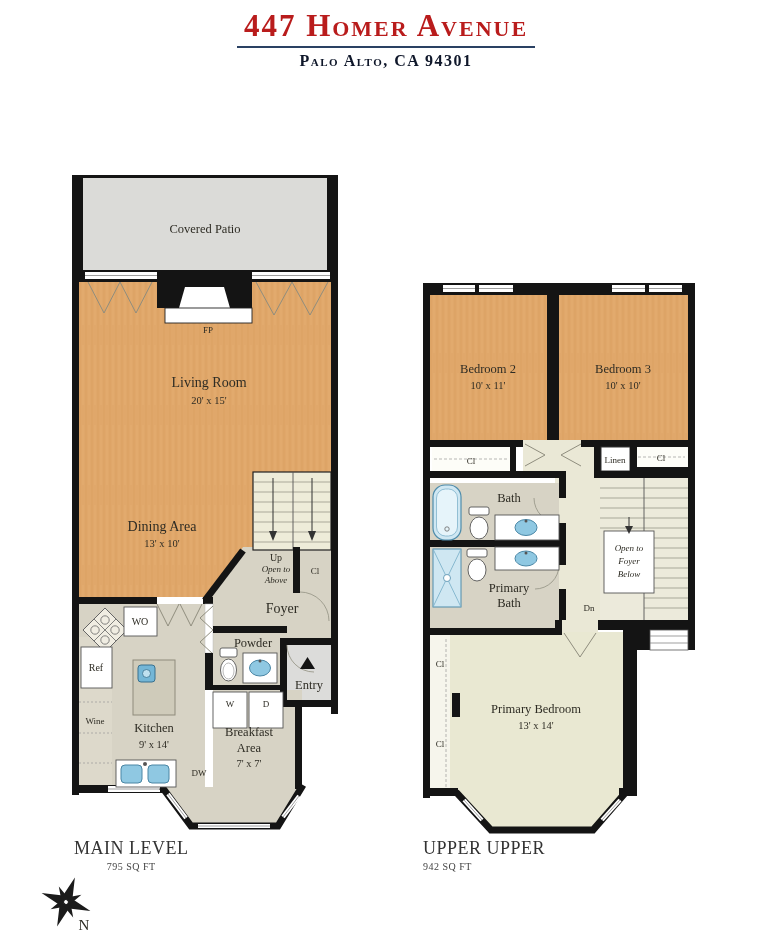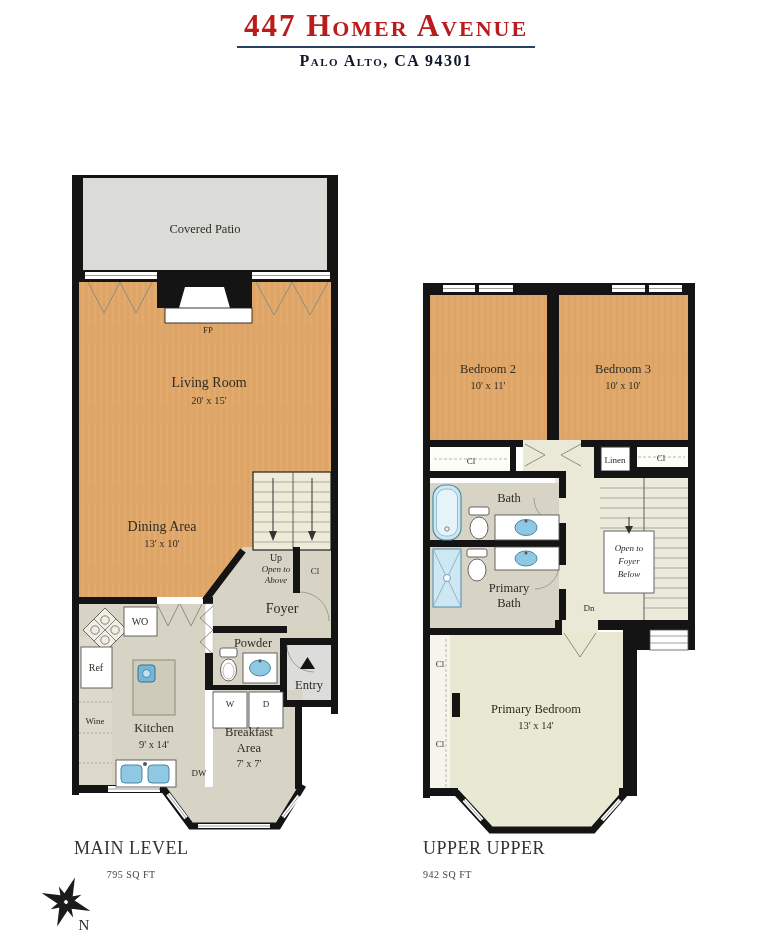--- a/index.html
+++ b/index.html
@@ -25,21 +25,21 @@
   .win{fill:#ffffff;}
   .hair{stroke:#777;stroke-width:0.7;}
   .tread{stroke:#8e8c80;stroke-width:0.7;}
   .fixstroke{fill:#fff;stroke:#555;stroke-width:0.9;}
   .blue{fill:#8fc8e2;stroke:#4a86a5;stroke-width:1;}
   .arc{fill:none;stroke:#9a988a;stroke-width:0.9;}
   .chev{fill:none;stroke:#8f8d7e;stroke-width:1;}
   
   .lvl{position:absolute;color:#333;}
   .lvl .t{font-size:18px;letter-spacing:.5px;}
-  .lvl .a{font-size:10px;letter-spacing:.5px;color:#444;margin-top:10px;}
+  .lvl .a{font-size:10px;letter-spacing:.5px;color:#444;margin-top:2px;}
   #mainLbl{left:74px;top:838px;text-align:center;}
   #upperLbl{left:423px;top:838px;}
   #compass{left:36px;top:876px;}
   #compass text{font-size:15px;}
 </style>
 </head>
 <body>
 
 <div class="page">
 

